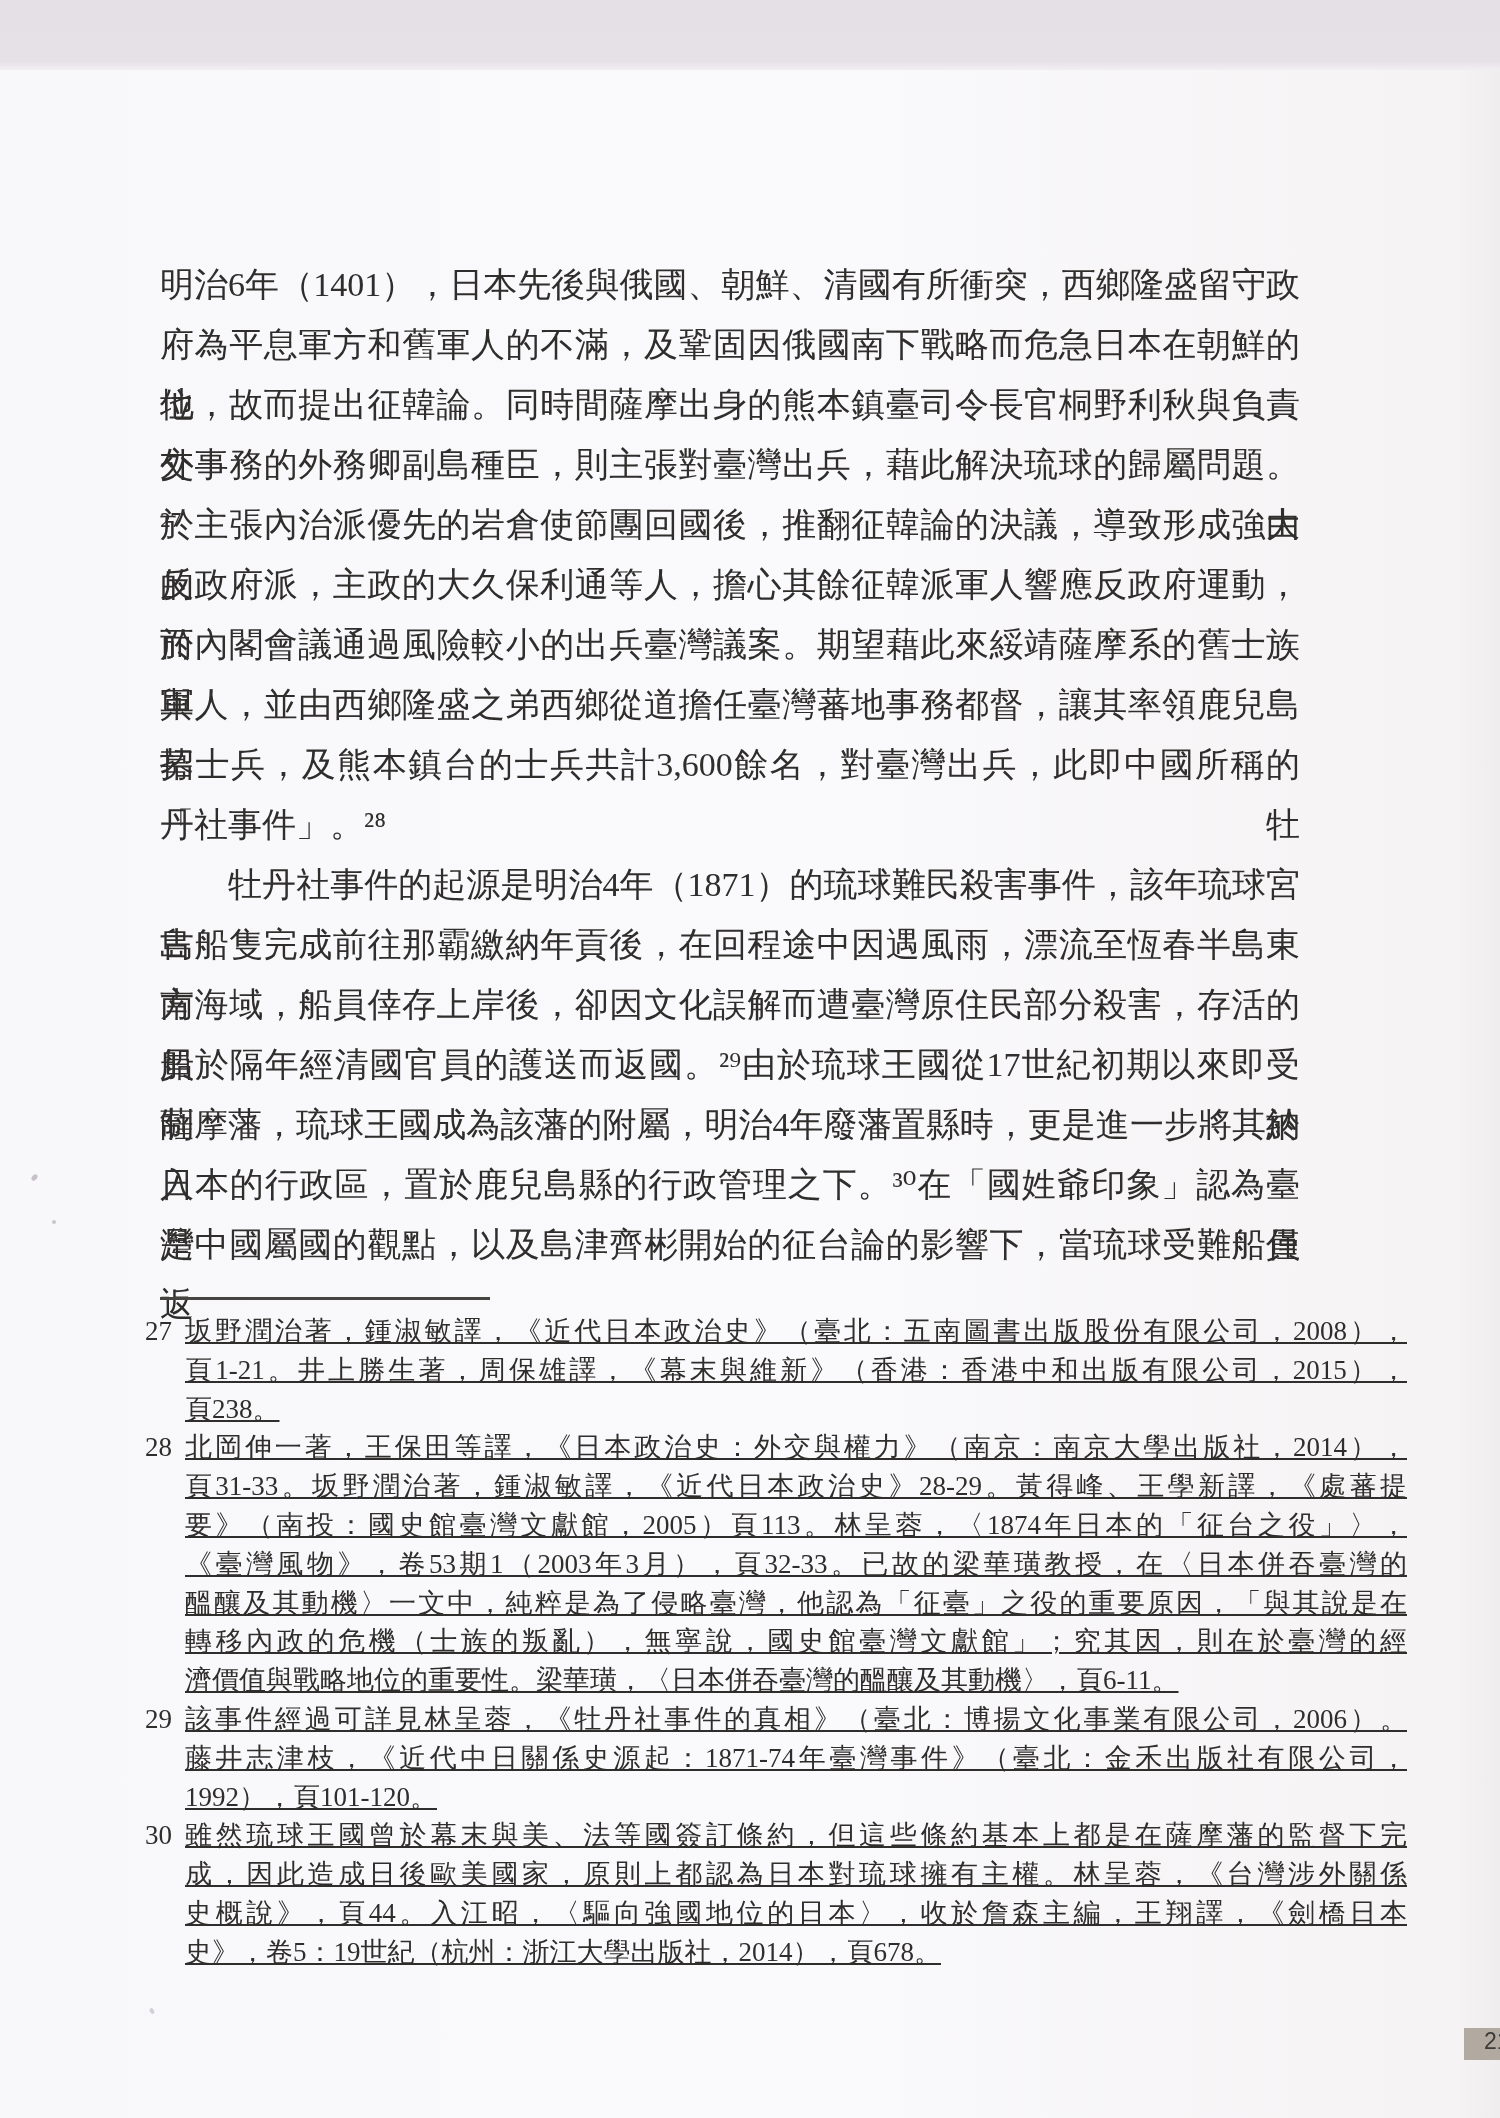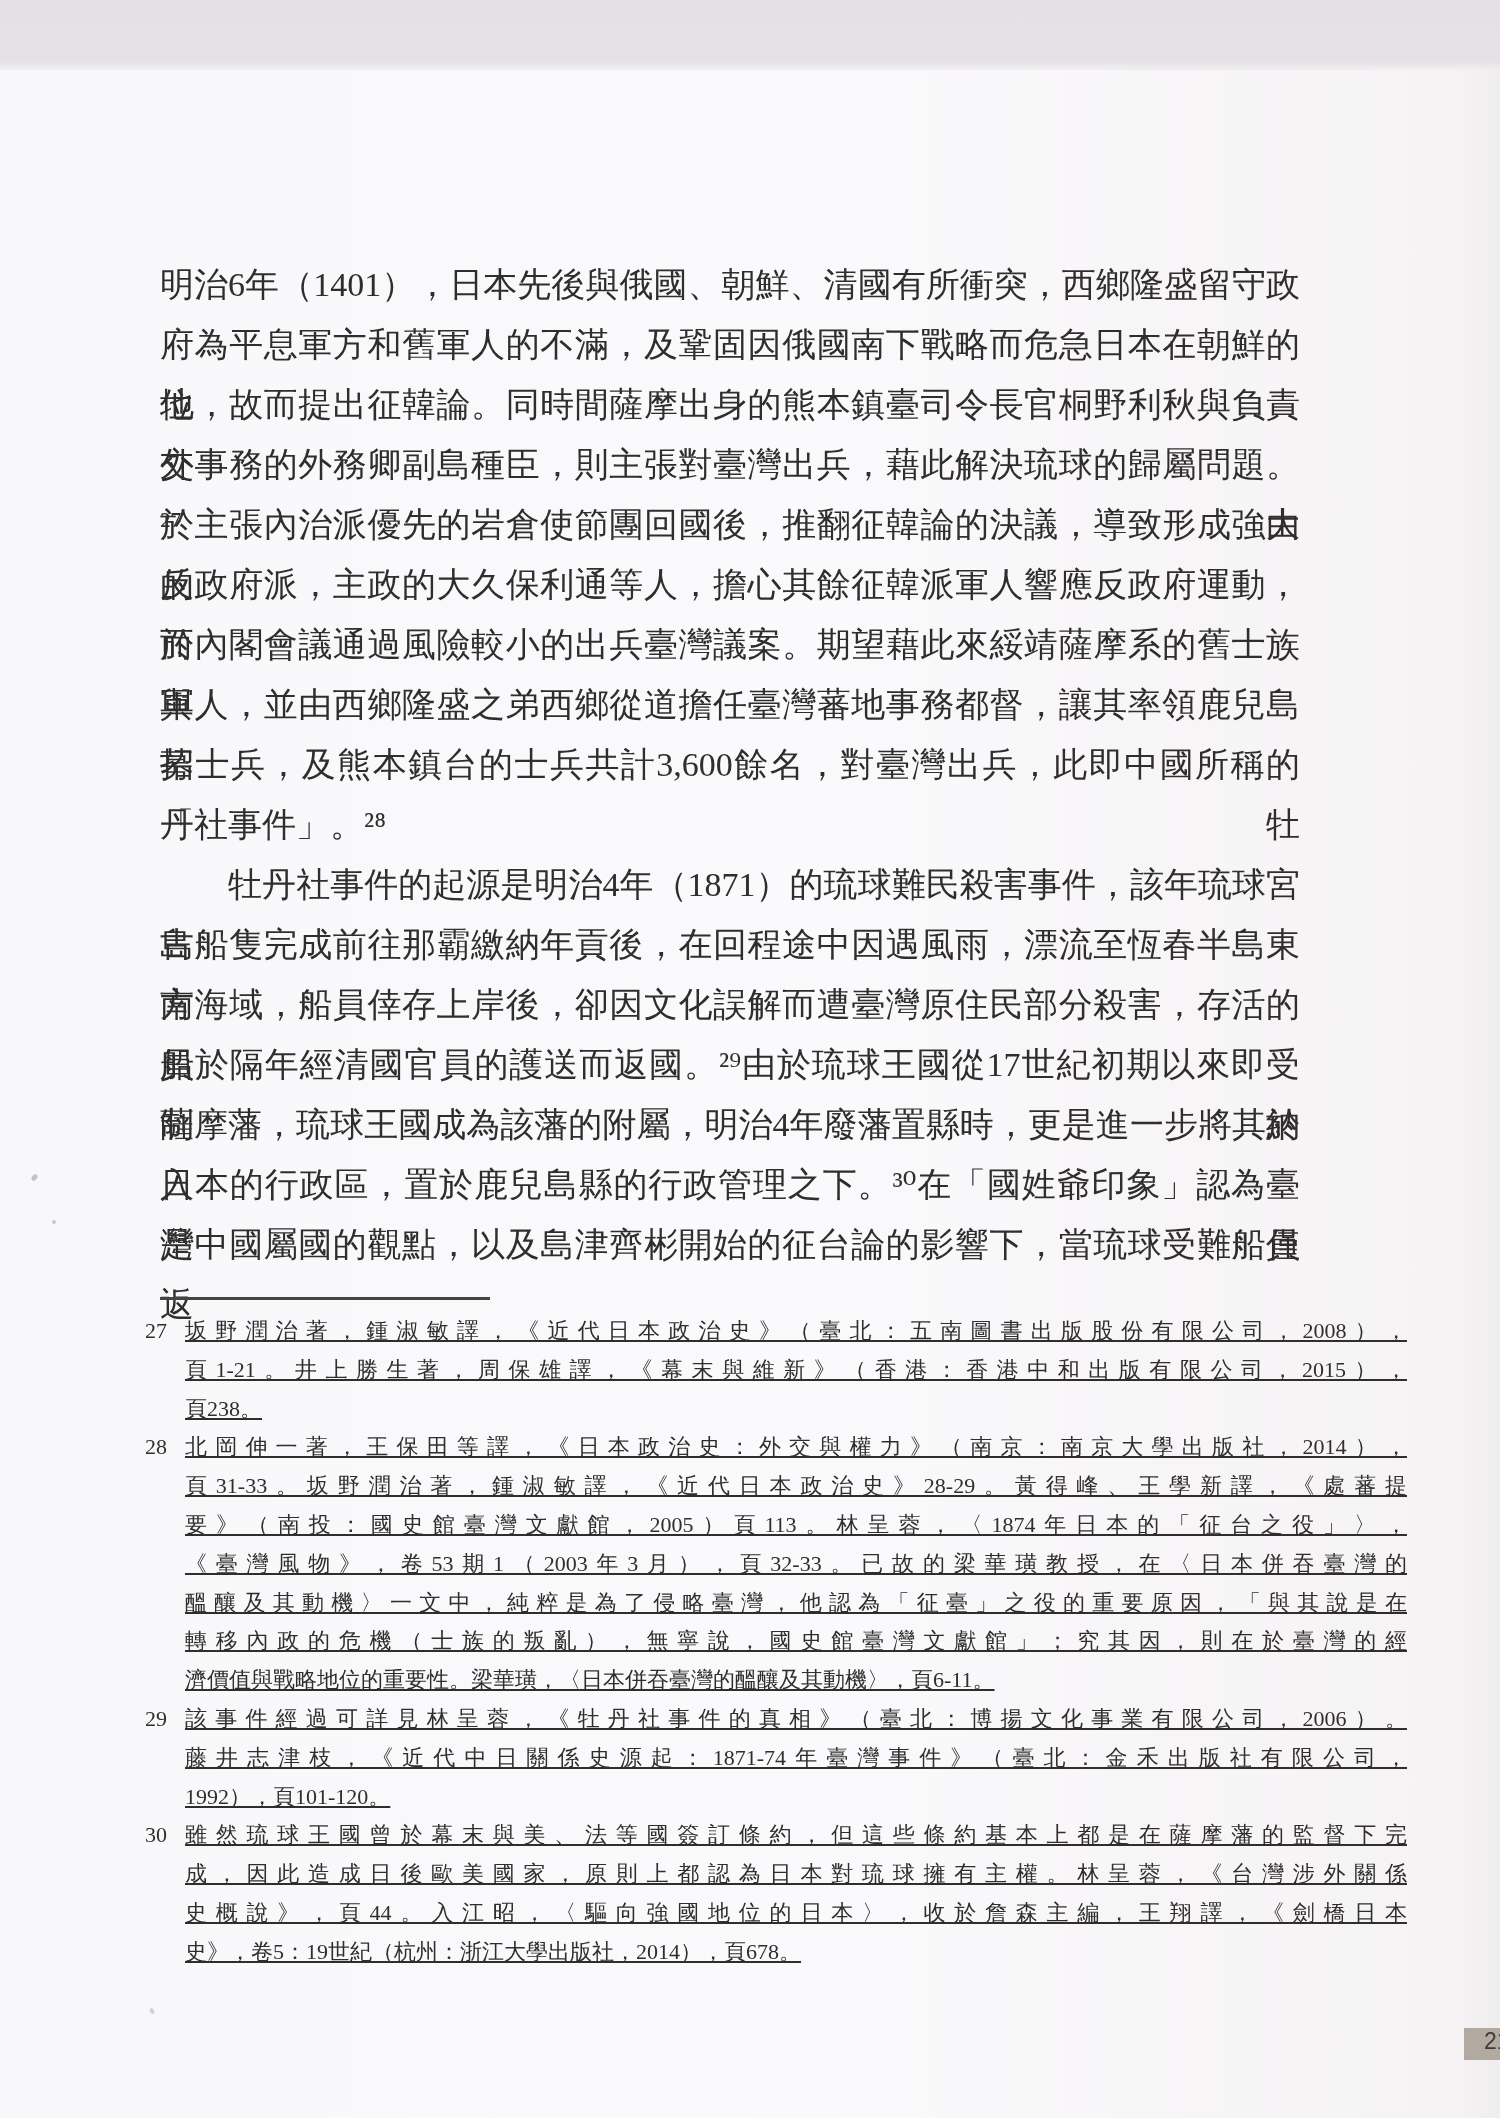--- a/index.html
+++ b/index.html
@@ -31,21 +31,21 @@
     white-space:normal;
     text-align:justify;
     text-align-last:justify;
   }
   .fn-rule{
     position:absolute;left:160px;top:1297px;width:330px;height:3px;
     background:#454441;
   }
   .footnotes{
     position:absolute;left:145px;top:1312px;width:1262px;
-    color:#2f2e2c;font-size:22px;
+    color:#2f2e2c;font-size:27px;
   }
   .footnote{position:relative;padding-left:40px;}
   .fn-num{
     position:absolute;left:0;top:0;width:38px;
     height:38.8px;line-height:38.8px;
   }
   .fn-line{
     height:38.8px;line-height:38.8px;
     white-space:nowrap;
     text-decoration:underline;

